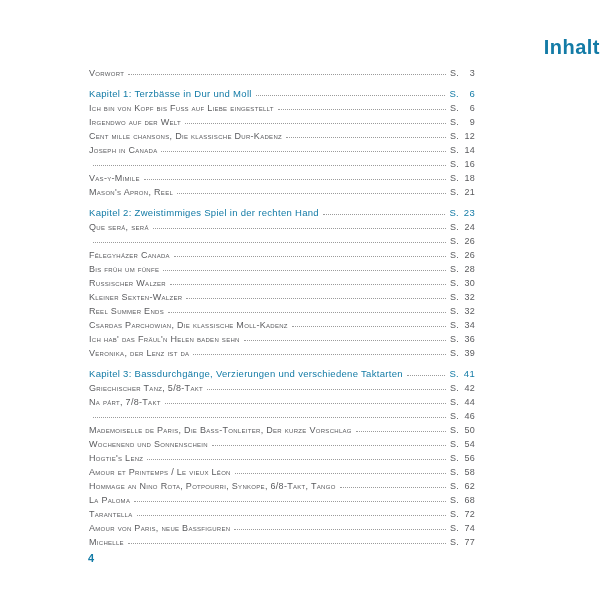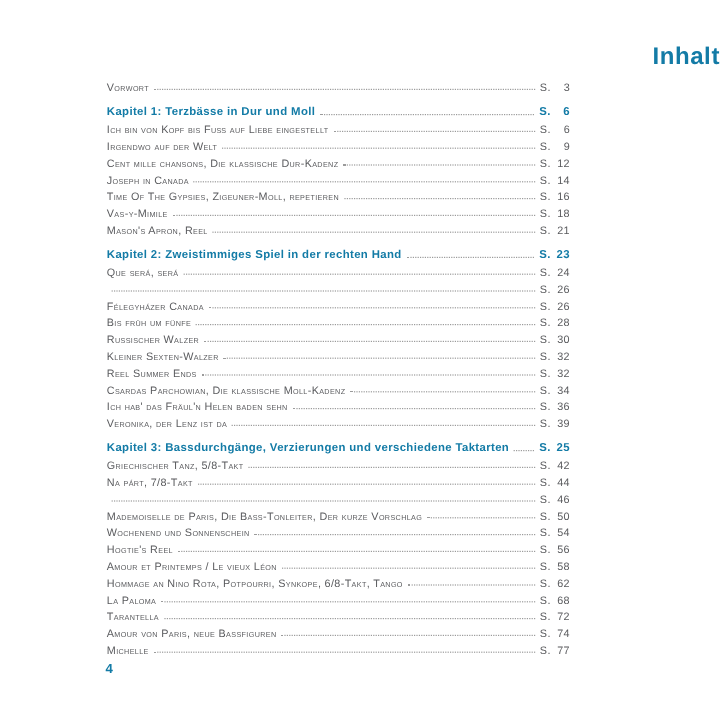--- a/index.html
+++ b/index.html
@@ -37,21 +37,21 @@
     align-items: flex-end;
     height: 14px;
     font-size: 9px;
     color: #5a5b5e;
     font-variant: small-caps;
     letter-spacing: 0.3px;
     white-space: nowrap;
   }
   .toc-row.chapter {
     color: #137ba6;
-    font-weight: bold;
+    font-weight: normal;
     font-variant: normal;
     font-size: 9.5px;
   }
   .toc-row.gap-before { margin-top: 7px; }
   .toc-row .label { flex: 0 0 auto; }
   .toc-row .dots {
     flex: 1 1 auto;
     margin: 0 4px;
     align-self: flex-end;
     border-bottom: 1.6px dotted #9b9b9b;
@@ -122,21 +122,20 @@
   </div>
 
   <div class="toc-row item">
     <span class="label">Joseph in Canada</span>
     <span class="dots"></span>
     <span class="pageref">S.</span>
     <span class="pagenum">14</span>
   </div>
 
   <div class="toc-row item">
-    <span class="label">Time Of The Gypsies, Zigeuner-Moll, repetieren</span>
     <span class="dots"></span>
     <span class="pageref">S.</span>
     <span class="pagenum">16</span>
   </div>
 
   <div class="toc-row item">
     <span class="label">Vas-y-Mimile</span>
     <span class="dots"></span>
     <span class="pageref">S.</span>
     <span class="pagenum">18</span>
@@ -222,21 +221,21 @@
     <span class="label">Veronika, der Lenz ist da</span>
     <span class="dots"></span>
     <span class="pageref">S.</span>
     <span class="pagenum">39</span>
   </div>
 
   <div class="toc-row chapter gap-before">
     <span class="label">Kapitel 3: Bassdurchgänge, Verzierungen und verschiedene Taktarten</span>
     <span class="dots"></span>
     <span class="pageref">S.</span>
-    <span class="pagenum">25</span>
+    <span class="pagenum">41</span>
   </div>
 
   <div class="toc-row item">
     <span class="label">Griechischer Tanz, 5/8-Takt</span>
     <span class="dots"></span>
     <span class="pageref">S.</span>
     <span class="pagenum">42</span>
   </div>
 
   <div class="toc-row item">
@@ -260,21 +259,21 @@
   </div>
 
   <div class="toc-row item">
     <span class="label">Wochenend und Sonnenschein</span>
     <span class="dots"></span>
     <span class="pageref">S.</span>
     <span class="pagenum">54</span>
   </div>
 
   <div class="toc-row item">
-    <span class="label">Hogtie's Reel</span>
+    <span class="label">Hogtie's Lenz</span>
     <span class="dots"></span>
     <span class="pageref">S.</span>
     <span class="pagenum">56</span>
   </div>
 
   <div class="toc-row item">
     <span class="label">Amour et Printemps / Le vieux Léon</span>
     <span class="dots"></span>
     <span class="pageref">S.</span>
     <span class="pagenum">58</span>

